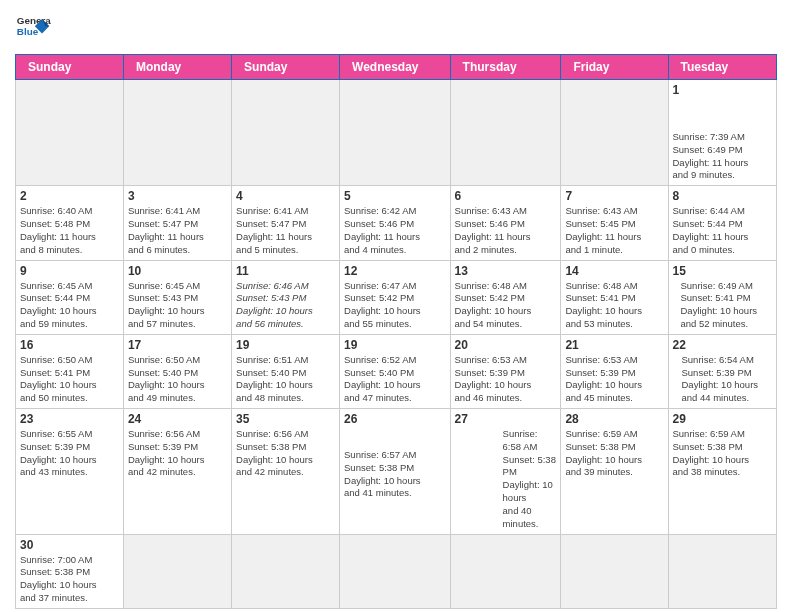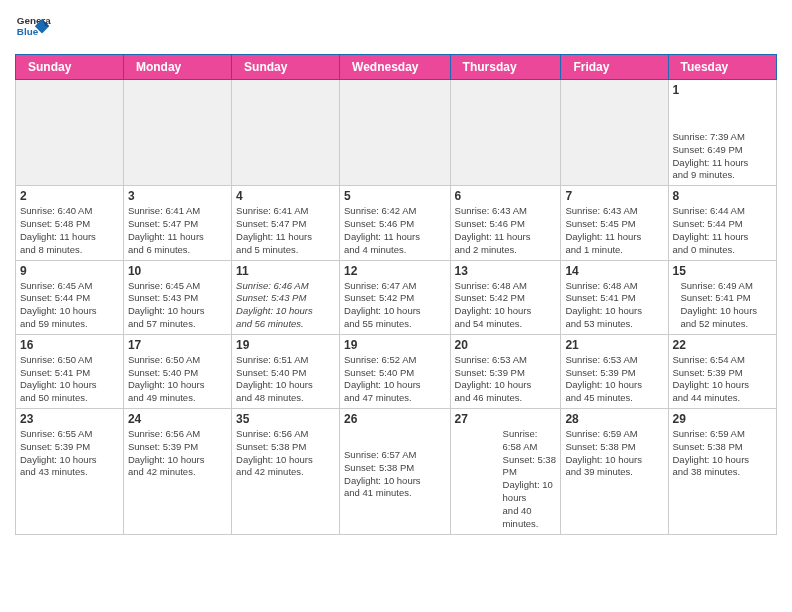--- a/index.html
+++ b/index.html
@@ -275,21 +275,21 @@
           </td>
           <td>
             <span class="day-num">21</span>
             <div class="day-info" style="white-space: pre-line;">Sunrise: 6:53 AM
 Sunset: 5:39 PM
 Daylight: 10 hours
 and 45 minutes.</div>
           </td>
           <td>
             <span class="day-num">22</span>
-            <div class="day-info" style="white-space: pre-line;">Sunrise: 6:54 AM
+            <div class="day-info" style="white-space: pre-line; margin-left: 9px;">Sunrise: 6:54 AM
 Sunset: 5:39 PM
 Daylight: 10 hours
 and 44 minutes.</div>
           </td>
         </tr>
         <tr>
           <td>
             <span class="day-num">23</span>
             <div class="day-info" style="white-space: pre-line;">Sunrise: 6:55 AM
 Sunset: 5:39 PM
@@ -331,16 +331,31 @@
 Daylight: 10 hours
 and 39 minutes.</div>
           </td>
           <td>
             <span class="day-num">29</span>
             <div class="day-info" style="white-space: pre-line;">Sunrise: 6:59 AM
 Sunset: 5:38 PM
 Daylight: 10 hours
 and 38 minutes.</div>
           </td>
+        </tr>
+        <tr class="last-row">
+          <td>
+            <span class="day-num">30</span>
+            <div class="day-info" style="white-space: pre-line;">Sunrise: 7:00 AM
+Sunset: 5:38 PM
+Daylight: 10 hours
+and 37 minutes.</div>
+          </td>
+          <td class="empty"></td>
+          <td class="empty"></td>
+          <td class="empty"></td>
+          <td class="empty"></td>
+          <td class="empty"></td>
+          <td class="empty"></td>
         </tr>
       </tbody>
   </table>
 </div>
 
 </body></html>

